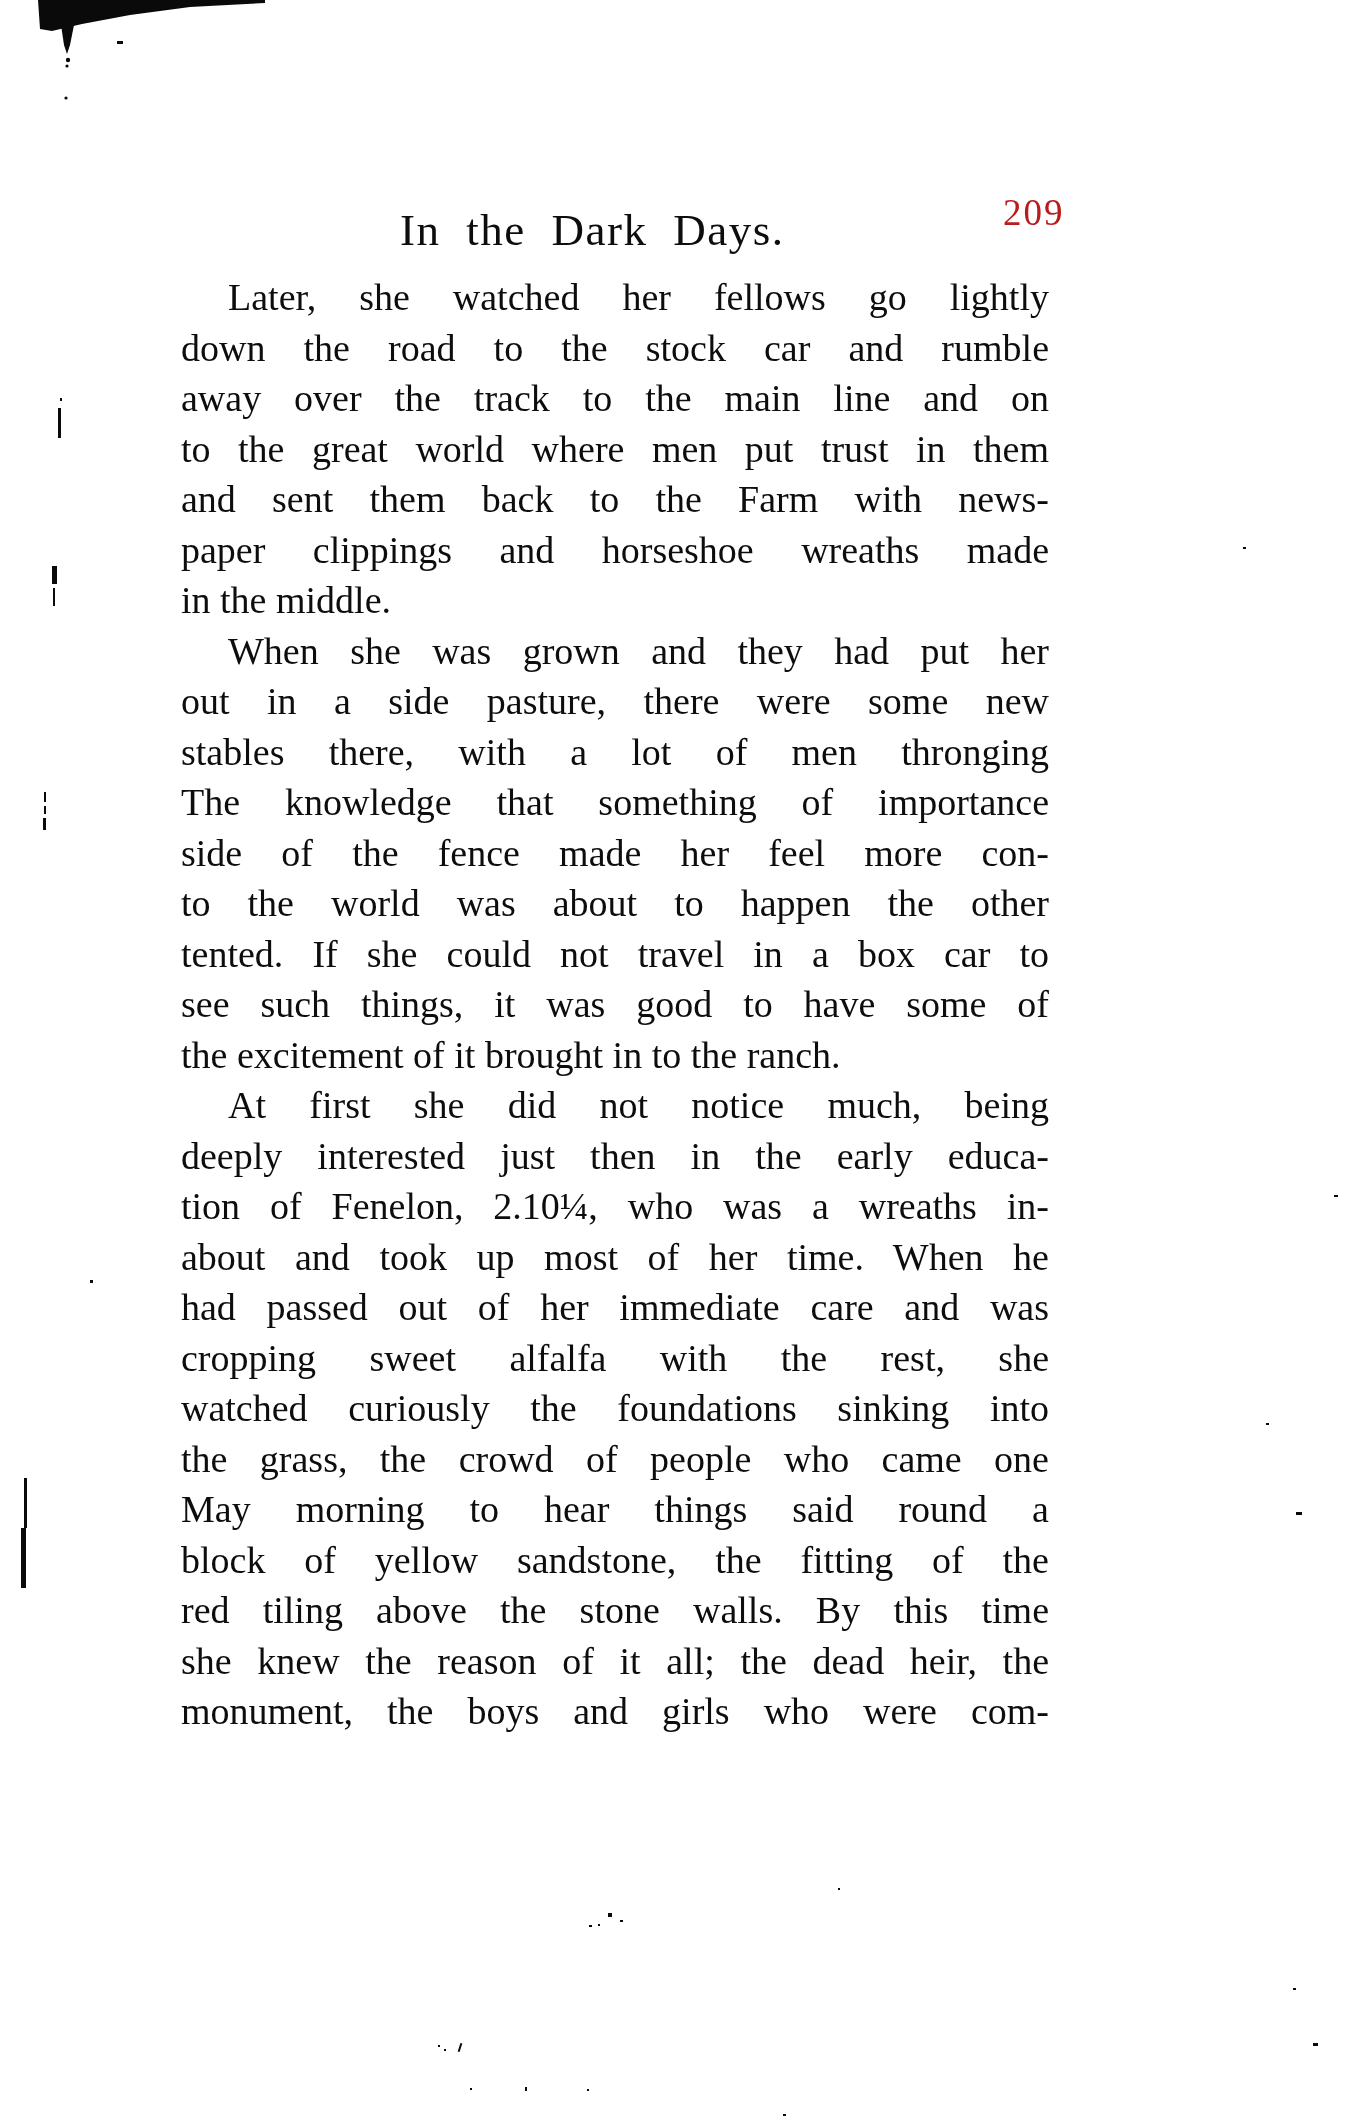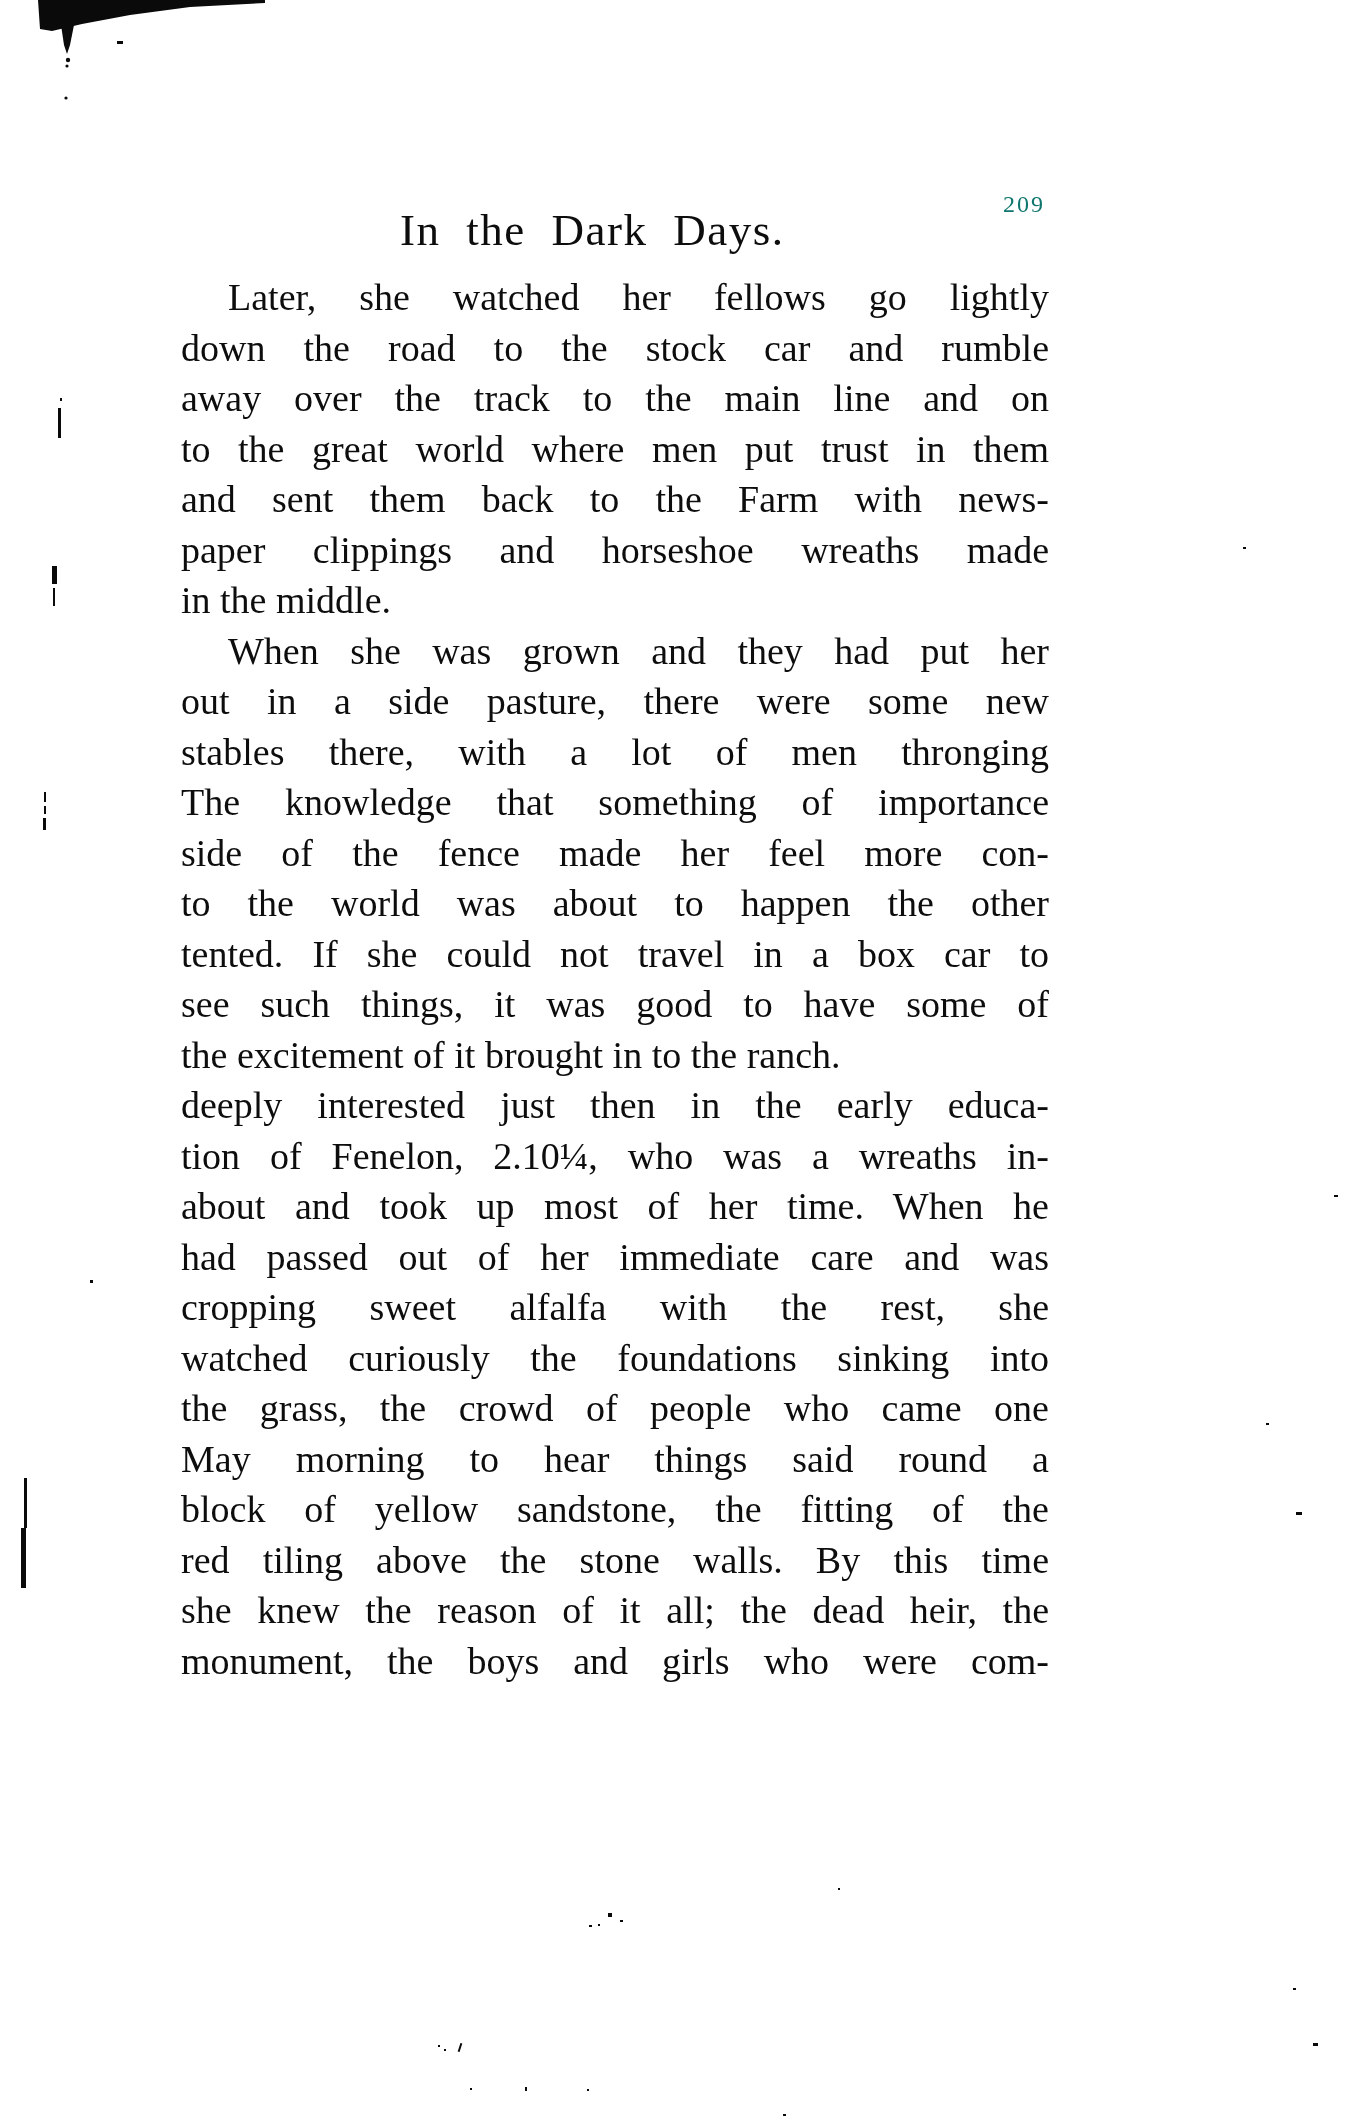--- a/index.html
+++ b/index.html
@@ -26,23 +26,23 @@
     letter-spacing: 1.5px;
     word-spacing: 13px;
     white-space: nowrap;
     color: #0d0d0d;
     margin-top: 23px;
   }
   .page-number {
     position: absolute;
     left: 1003px;
     top: 191px;
-    font-size: 24px;
+    font-size: 37px;
     letter-spacing: 2px;
-    color: #0f766e;
+    color: #b91c1c;
     font-variant-numeric: oldstyle-nums;
   }
   
   .body-text {
     position: absolute;
     left: 181px;
     top: 272px;
     width: 868px;
   }
   .line {
@@ -95,20 +95,21 @@
     <div class="line last">in the middle.</div>
     <div class="line indent">When she was grown and they had put her</div>
     <div class="line">out in a side pasture, there were some new</div>
     <div class="line">stables there, with a lot of men thronging</div>
     <div class="line">The knowledge that something of importance</div>
     <div class="line">side of the fence made her feel more con-</div>
     <div class="line">to the world was about to happen the other</div>
     <div class="line">tented.  If she could not travel in a box car to</div>
     <div class="line">see such things, it was good to have some of</div>
     <div class="line last">the excitement of it brought in to the ranch.</div>
+    <div class="line indent">At first she did not notice much, being</div>
     <div class="line">deeply interested just then in the early educa-</div>
     <div class="line">tion of Fenelon, 2.10¼, who was a wreaths in-</div>
     <div class="line">about and took up most of her time.  When he</div>
     <div class="line">had passed out of her immediate care and was</div>
     <div class="line">cropping sweet alfalfa with the rest, she</div>
     <div class="line">watched curiously the foundations sinking into</div>
     <div class="line">the grass, the crowd of people who came one</div>
     <div class="line">May morning to hear things said round a</div>
     <div class="line">block of yellow sandstone, the fitting of the</div>
     <div class="line">red tiling above the stone walls.  By this time</div>

